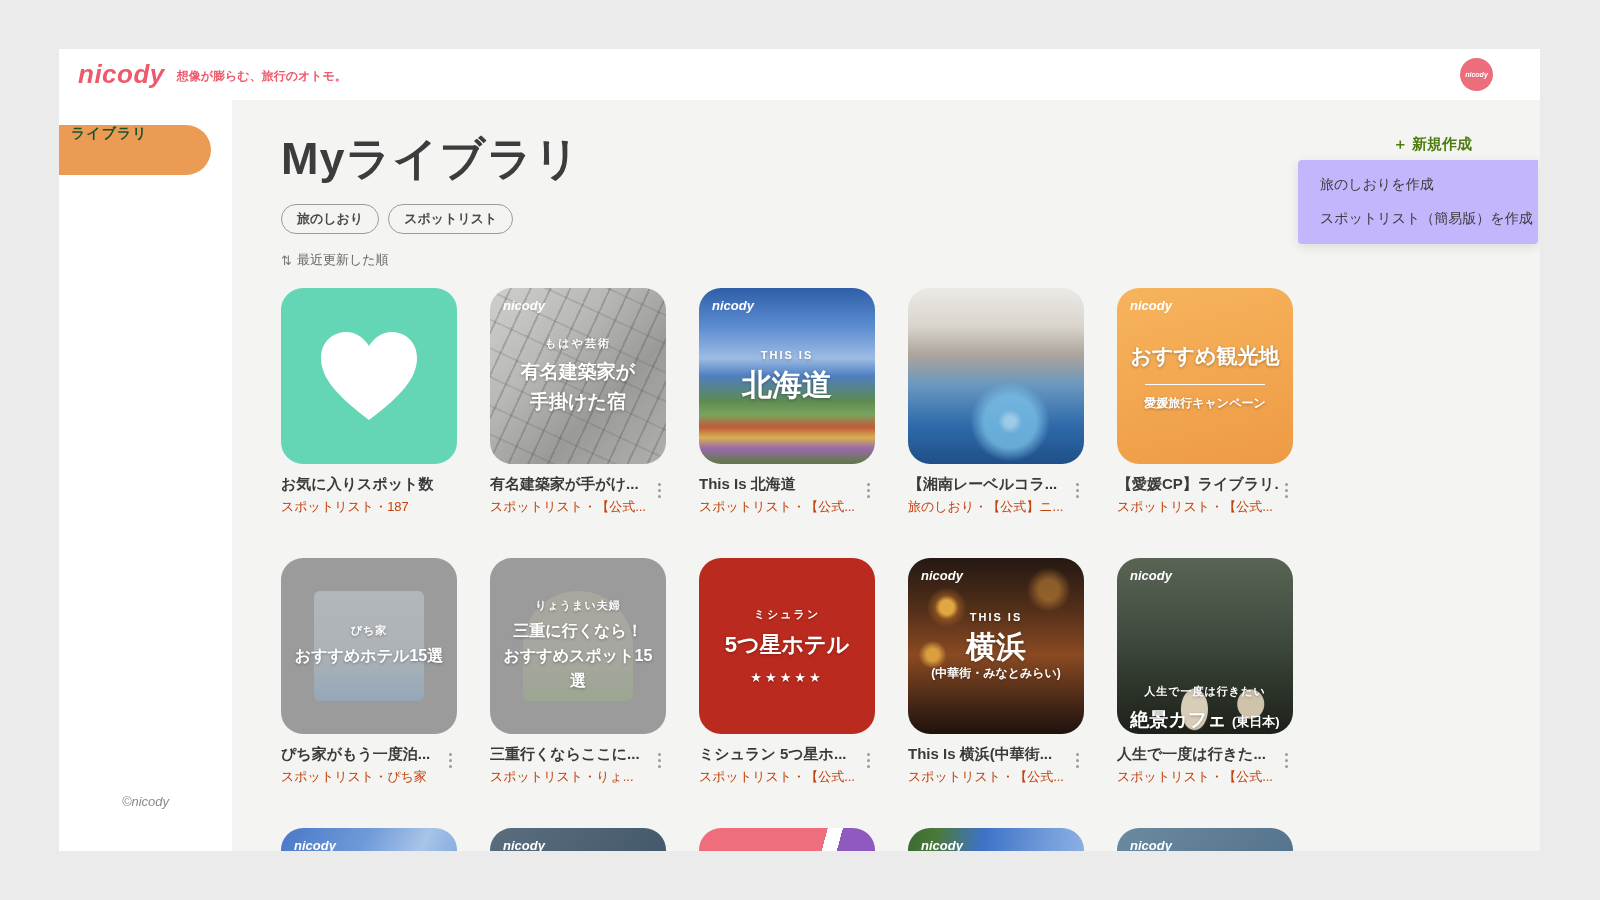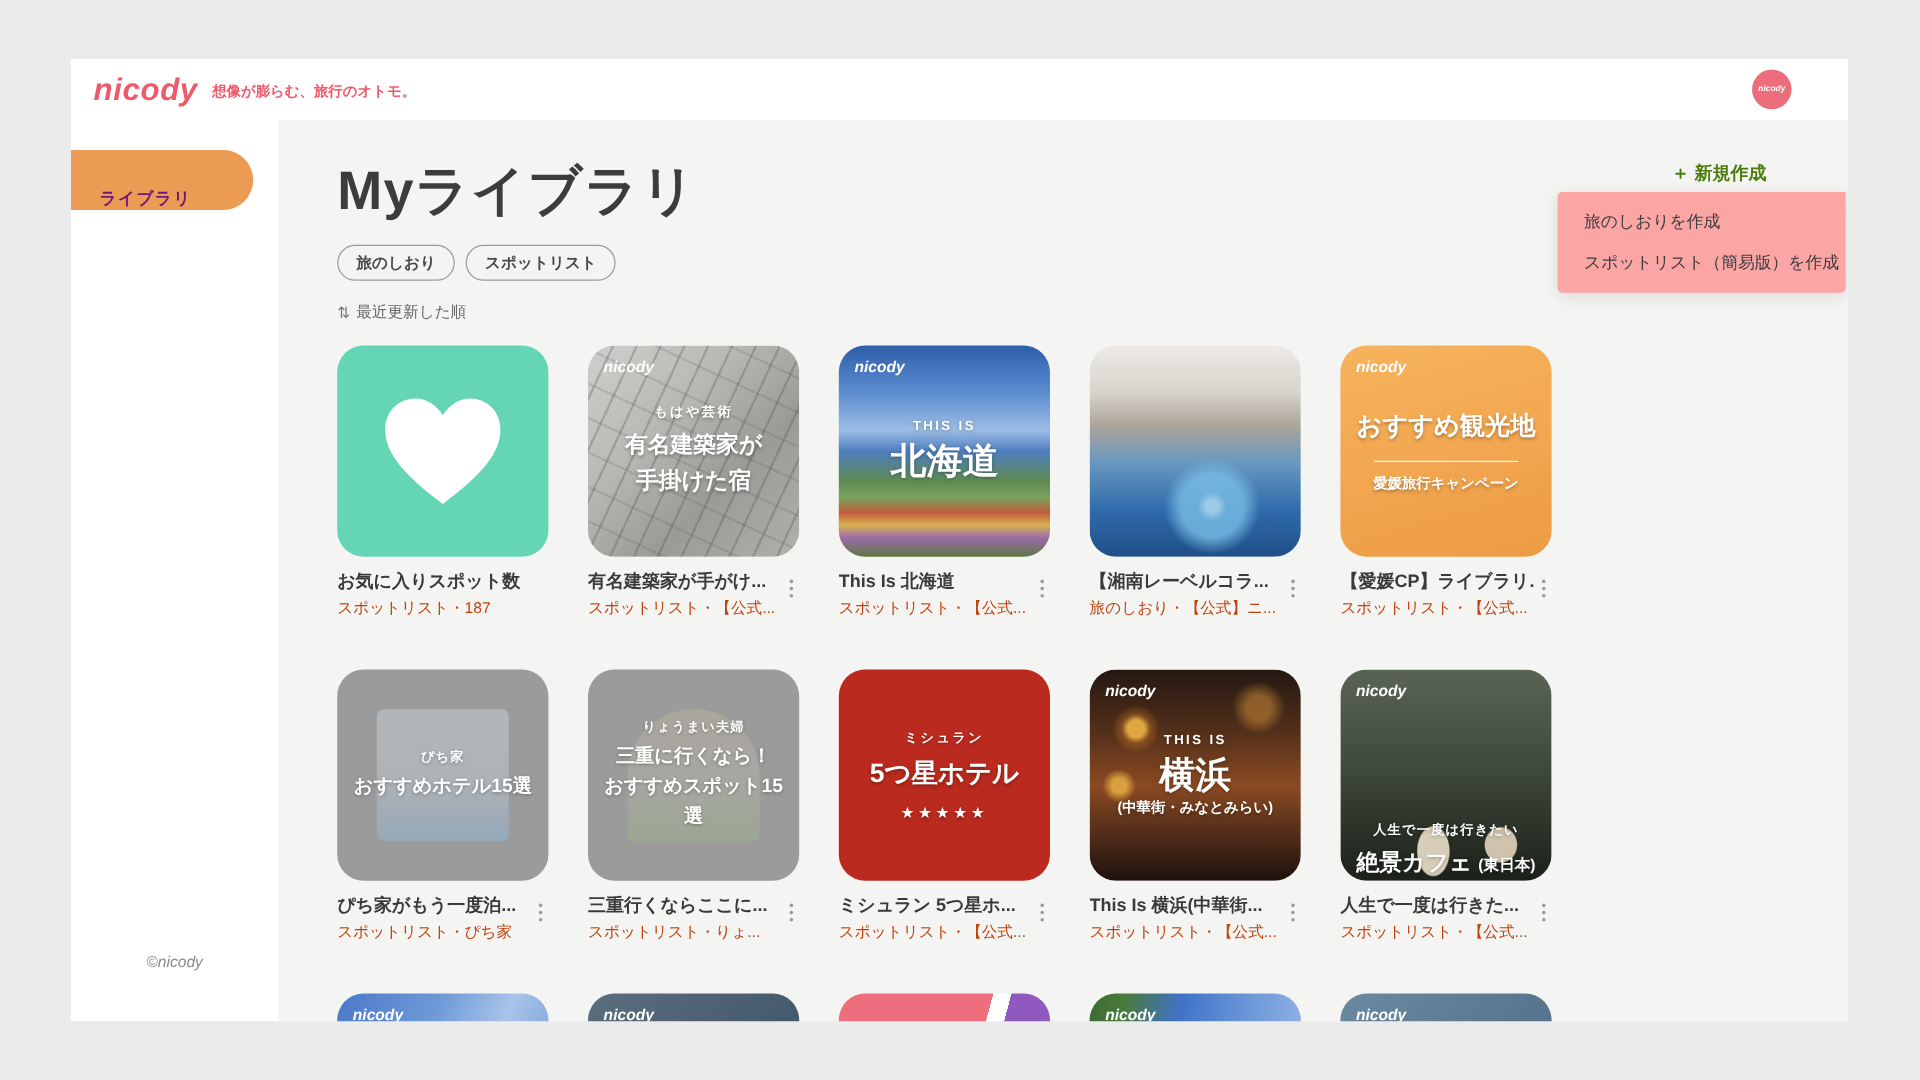--- a/index.html
+++ b/index.html
@@ -29,22 +29,22 @@
     background:#ec6e7d; color:#fff; font-size:7px; font-style:italic; font-weight:bold;
     display:flex; align-items:center; justify-content:center;
   }
   
   .sidebar {
     position:absolute; left:0; top:51px; width:173px; bottom:0; background:#ffffff; z-index:4;
   }
   .lib-btn {
     position:absolute; left:0; top:25px; width:152px; height:50px;
     background:#ec9b55; border-radius:0 26px 26px 0;
-    color:#701a75; font-size:14px; font-weight:bold; letter-spacing:1px;
-    display:flex; align-items:flex-end; padding-left:24px; cursor:pointer;
+    color:#14532d; font-size:14px; font-weight:bold; letter-spacing:1px;
+    display:flex; align-items:flex-start; padding-left:12px; cursor:pointer;
   }
   .side-footer {
     position:absolute; bottom:42px; width:100%; text-align:center;
     color:#8a8a8a; font-size:13px;font-style:italic;
   }
   
   .main { position:absolute; left:173px; top:51px; right:0; bottom:0; padding:29px 0 0 49px; }
   .page-title { font-size:45px; font-weight:bold; color:#3c3c3c; letter-spacing:1px; }
   .chips { margin-top:15px; display:flex; gap:9px; }
   .chip {
@@ -53,21 +53,21 @@
     background:transparent; cursor:pointer;
   }
   .sort-row { margin-top:17px; font-size:13px; color:#666; display:flex; align-items:center; gap:5px; cursor:pointer; }
   .sort-row .arrows { font-size:13px; color:#777; }
   
   .create-link {
     position:absolute; top:86px; right:68px; color:#4d7c0f; font-size:15px;
     font-weight:bold; cursor:pointer; z-index:6;
   }
   .dropdown {
-    position:absolute; top:111px; right:2px; width:240px; background:#fca5a5;
+    position:absolute; top:111px; right:2px; width:240px; background:#c4b5fd;
     border-radius:4px 0 4px 4px; box-shadow:0 3px 12px rgba(0,0,0,0.10);
     padding:8px 0; z-index:6;
   }
   .dropdown .item {
     padding:8px 22px; font-size:14px; color:#3c3c3c; cursor:pointer; white-space:nowrap;
   }
   
   .grid {
     margin-top:19px; display:grid; grid-template-columns:repeat(5,176px);
     column-gap:33px; row-gap:42px;

